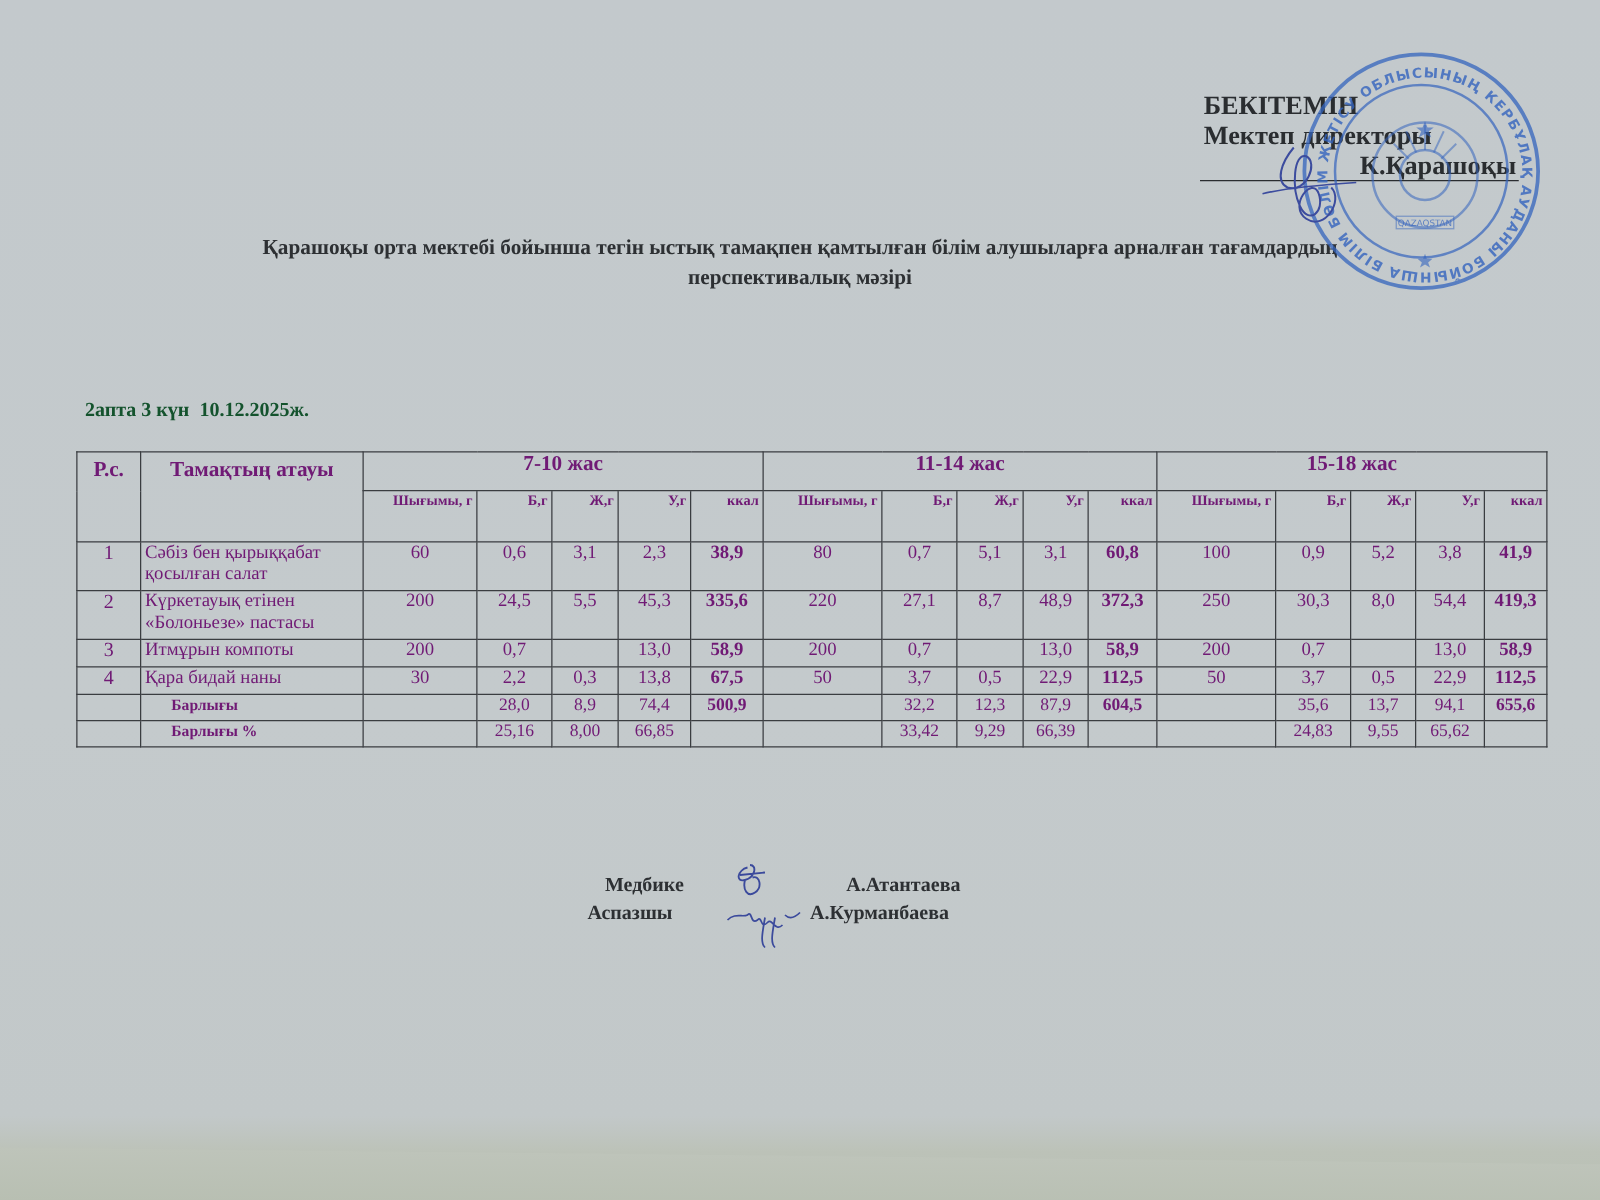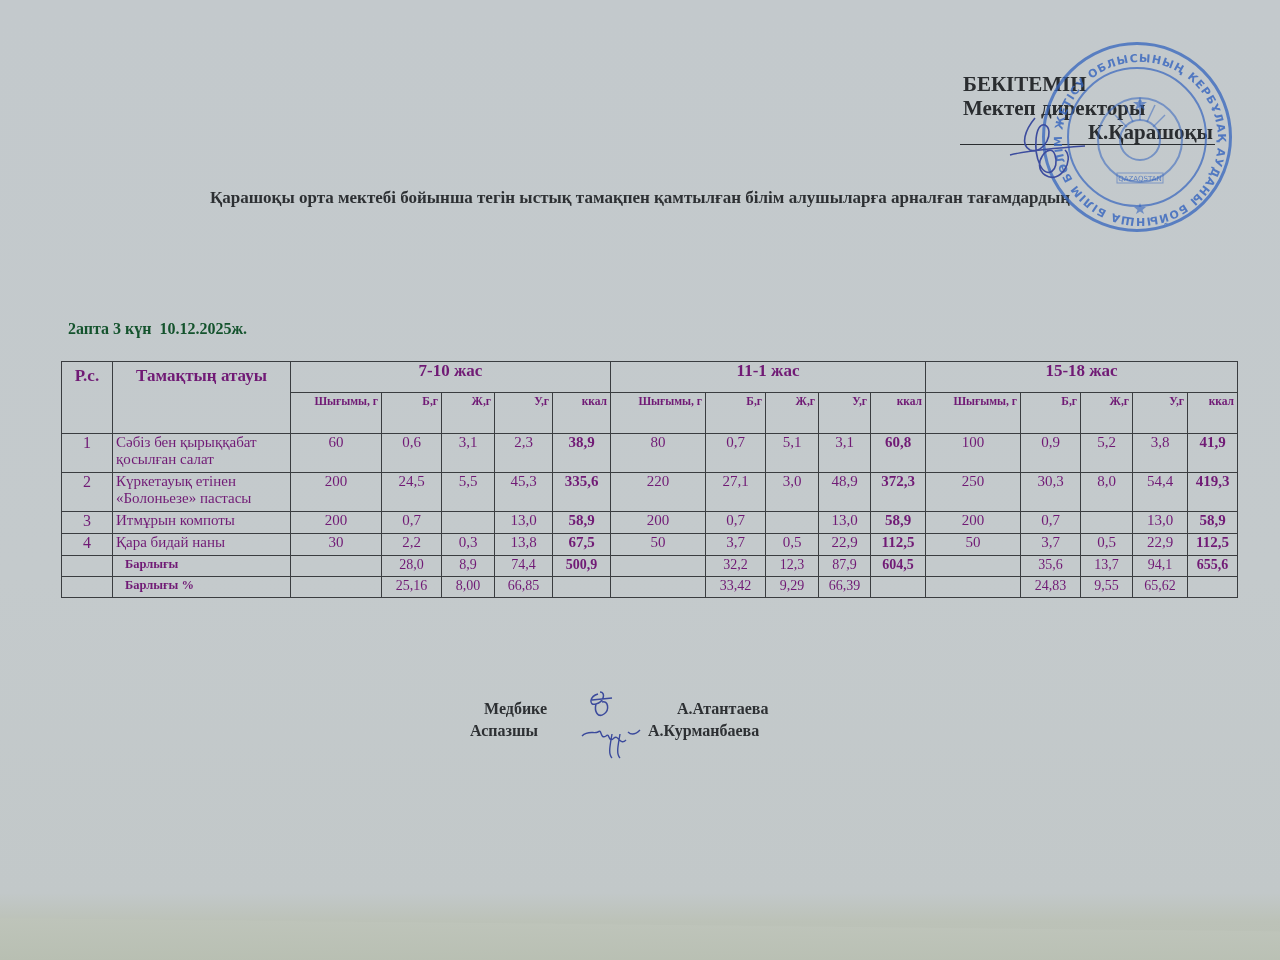--- a/index.html
+++ b/index.html
@@ -59,21 +59,21 @@
   }
   table.menu th { font-weight: bold; }
   .h-top th { height: 30px; font-size: 17px; vertical-align: middle; }
   .h-top th.rs, .h-top th.name { vertical-align: top; padding-top: 5px; }
   .h-sub th { height: 40px; font-size: 11.5px; text-align: right; padding-top: 3px; line-height: 16px; }
   .num { text-align: center; }
   .kcal { font-weight: bold; text-align: center; }
   tr.r2 td { height: 38px; }
   tr.r1 td { height: 21px; }
   tr.tot td { height: 20px; font-size: 14px; }
-  tr.tot td.lbl { font-weight: bold; font-size: 12.5px; padding-left: 12px; font-family: Liberation Serif, serif; }
+  tr.tot td.lbl { font-weight: bold; font-size: 12.5px; padding-left: 24px; font-family: Liberation Serif, serif; }
   td.rsn { text-align: center; font-size: 16px; }
   td.nm { padding-left: 4px; font-size: 15px; }
   td.vr { text-align: center; padding-right: 10px; }
 
   .signers {
     position: absolute; left: 470px; top: 700px; font-weight: bold; font-size: 16px; color: #2d3033;
   }
   .signers .row { position: relative; height: 22px; }
   .signers .role { position: absolute; white-space: nowrap; }
   .signers .person { position: absolute; left: 207px; white-space: nowrap; }
@@ -116,20 +116,21 @@
   </svg>
 </div>
 
 <svg class="sig-director" width="90" height="80" viewBox="0 0 90 80">
   <path d="M30,8 C20,20 15,35 25,40 C40,45 50,20 40,15 C30,12 28,40 35,55 C42,70 55,60 50,45 C45,30 25,55 40,65 C55,75 70,50 60,40" fill="none" stroke="#3c4c9e" stroke-width="1.6"></path>
   <path d="M5,45 C25,40 50,38 80,36" fill="none" stroke="#3c4c9e" stroke-width="1.3"></path>
 </svg>
 
 <div class="title">
   <div>Қарашоқы орта мектебі бойынша тегін ыстық тамақпен қамтылған білім алушыларға арналған тағамдардың</div>
+  <div>перспективалық мәзірі</div>
 </div>
 
 <div class="week">2апта 3 күн  10.12.2025ж.</div>
 
 <table class="menu">
   <colgroup>
     <col style="width:51px">
       <col style="width:178px">
     <col style="width:91px">
       <col style="width:60px">
@@ -145,21 +146,21 @@
       <col style="width:60px">
       <col style="width:52px">
       <col style="width:55px">
       <col style="width:50px">
   </colgroup>
   <tbody>
       <tr class="h-top">
     <th class="rs" rowspan="2">Р.с.</th>
     <th class="name" rowspan="2">Тамақтың атауы</th>
     <th colspan="5">7-10 жас</th>
-    <th colspan="5">11-1 жас</th>
+    <th colspan="5">11-14 жас</th>
     <th colspan="5">15-18 жас</th>
   </tr>
   <tr class="h-sub">
     <th>Шығымы, г</th>
     <th>Б,г</th>
     <th>Ж,г</th>
     <th>У,г</th>
     <th>ккал</th>
     <th>Шығымы, г</th>
     <th>Б,г</th>
@@ -196,21 +197,21 @@
   <tr class="r2">
     <td class="rsn">2</td>
     <td class="nm">Күркетауық етінен «Болоньезе» пастасы</td>
     <td class="num">200</td>
     <td class="num">24,5</td>
     <td class="num">5,5</td>
     <td class="num">45,3</td>
     <td class="kcal">335,6</td>
     <td class="num">220</td>
     <td class="num">27,1</td>
-    <td class="num">3,0</td>
+    <td class="num">8,7</td>
     <td class="num">48,9</td>
     <td class="kcal">372,3</td>
     <td class="num">250</td>
     <td class="num">30,3</td>
     <td class="num">8,0</td>
     <td class="num">54,4</td>
     <td class="kcal">419,3</td>
   </tr>
 
   <tr class="r1">

